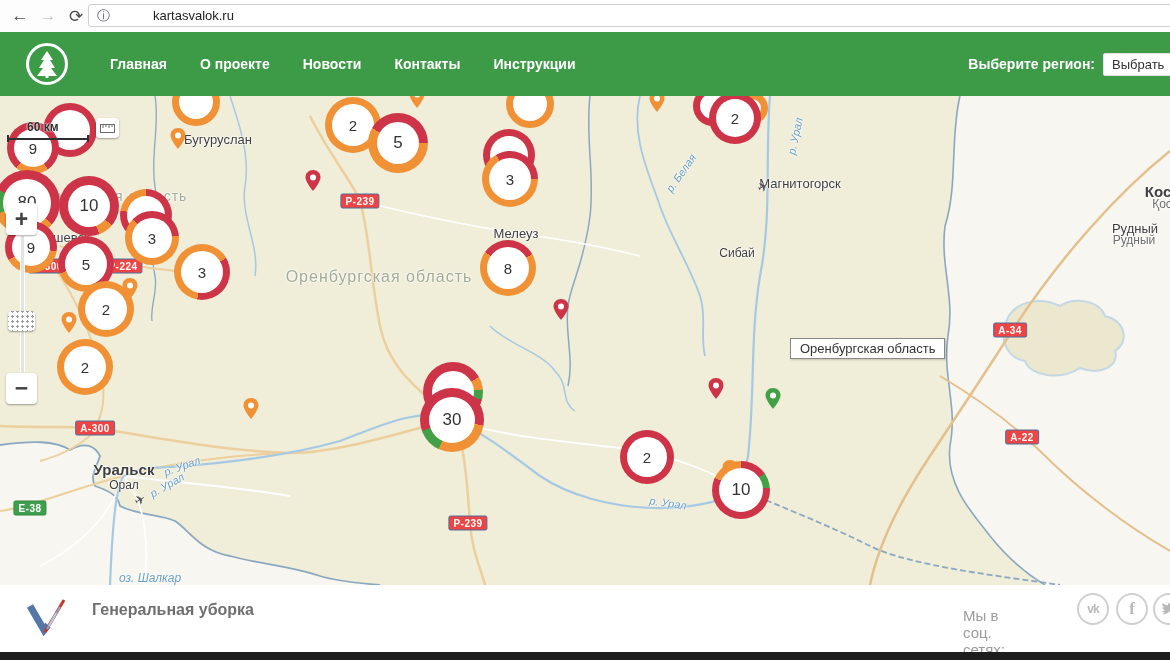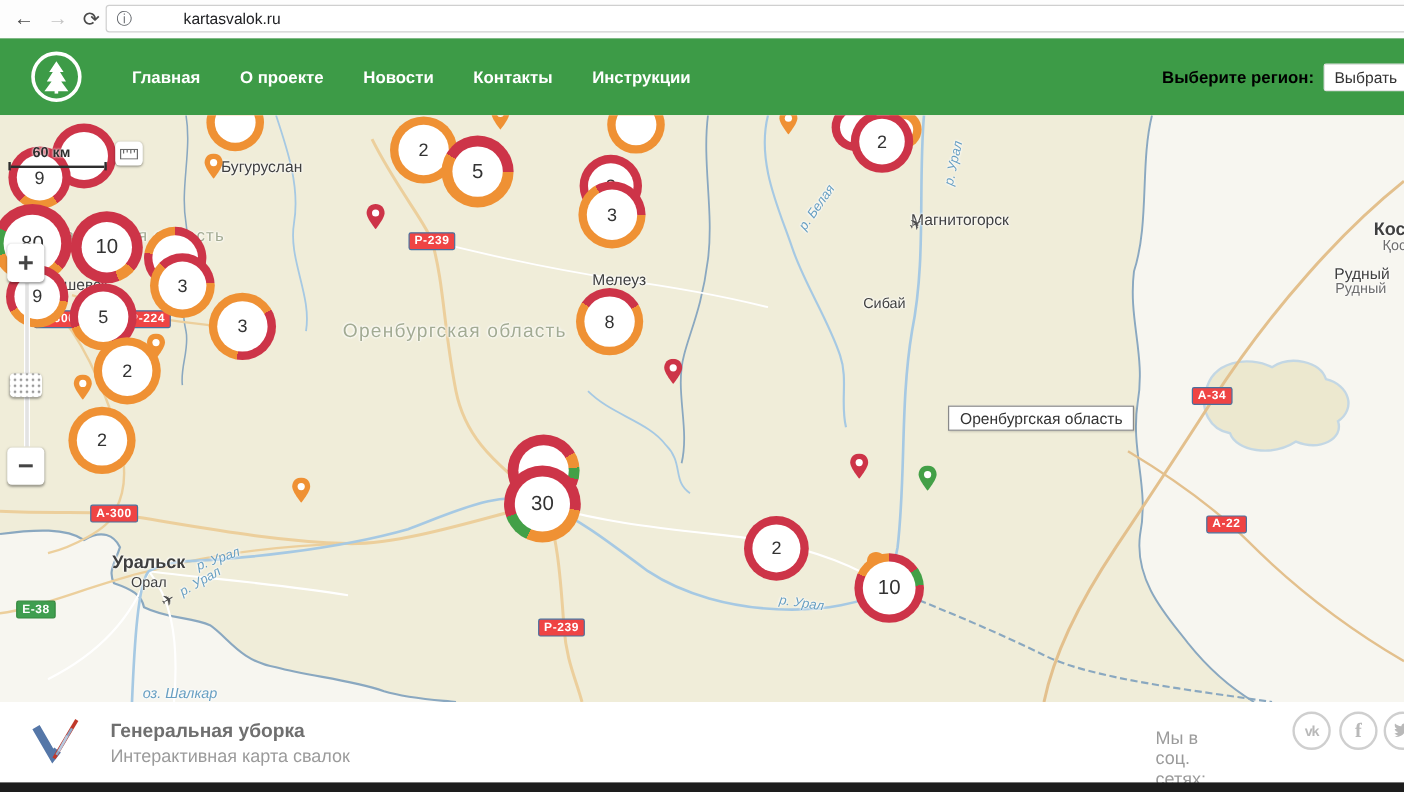--- a/index.html
+++ b/index.html
@@ -10,21 +10,21 @@
   .bicon.disabled{color:#c3c3c3;}
   #urlbar{position:absolute;left:88px;top:4px;width:1100px;height:23px;background:#fff;border:1px solid #cfcfcf;border-radius:3px;display:flex;align-items:center;padding-left:8px;box-sizing:border-box;}
   #urlbar .info{color:#5f6368;font-size:13px;margin-right:7px;}
   #urlbar .url{font-size:13px;color:#202124;padding-left:36px;}
   
   #nav{position:absolute;left:0;top:32px;width:1170px;height:64px;background:#3d9b47;display:flex;align-items:center;}
   #logo{position:absolute;left:26px;top:11px;width:42px;height:42px;border:3px solid #fff;border-radius:50%;box-sizing:border-box;display:flex;align-items:center;justify-content:center;}
   #menu{display:flex;column-gap:33px;margin-left:110px;}
   .navitem{color:#fff;font-size:14px;font-weight:700;cursor:pointer;white-space:nowrap;}
   #regionbox{position:absolute;right:0;top:0;height:64px;display:flex;align-items:center;}
-  #regionlabel{color:#000000;font-size:14px;font-weight:700;margin-right:8px;}
+  #regionlabel{color:#ffffff;font-size:14px;font-weight:700;margin-right:8px;}
   #regionselect{width:85px;height:23px;background:#fff;border:1px solid #e4e4e4;border-radius:2px;font-size:13px;color:#333;display:flex;align-items:center;padding-left:8px;box-sizing:border-box;margin-right:-18px;cursor:pointer;}
   
   #map{position:absolute;left:0;top:96px;width:1170px;height:489px;background:#f0edd9;overflow:hidden;}
   #map svg.base{position:absolute;left:0;top:0;}
   .map-label{position:absolute;transform:translate(-50%,-50%);color:#3f3f3f;white-space:nowrap;text-shadow:0 0 2px #fff,0 0 2px #fff,0 0 3px #fff;z-index:2;}
   .map-label.region{color:#a3ab93;letter-spacing:1px;}
   .map-label.water{color:#689fc2;font-style:italic;}
   .map-label.sub{color:#6e6e6e;}
   .plane{position:absolute;transform:translate(-50%,-50%) rotate(-30deg);color:#4d4d4d;font-size:13px;z-index:2;text-shadow:0 0 2px #fff;}
   .road-badge{position:absolute;transform:translate(-50%,-50%);font-size:10px;font-weight:700;color:#fff;padding:1px 4px;border-radius:2px;z-index:2;letter-spacing:.5px;}
@@ -288,21 +288,20 @@
 </div>
 
 <div id="footer">
   <svg width="46" height="40" viewBox="0 0 46 40" style="position:absolute;left:24px;top:13px">
     <path d="M6,8 L20,32 L24,27" fill="none" stroke="#5577a8" stroke-width="7"></path>
     <path d="M40,2 L21,34" fill="none" stroke="#c0392b" stroke-width="3"></path>
     <path d="M36,9 L23,31" fill="none" stroke="#8fa8c8" stroke-width="2"></path>
     <path d="M32,15 L25,28" fill="none" stroke="#b9c9de" stroke-width="2"></path>
   </svg>
   <div id="footer-title">Генеральная уборка</div>
-  <div id="footer-sub">Интерактивная карта свалок</div>
   <div id="social-label">Мы в соц. сетях:</div>
   <div class="soc" id="soc-vk">vk</div>
   <div class="soc" id="soc-fb">f</div>
   <div class="soc" id="soc-tw">
     <svg width="16" height="14" viewBox="0 0 16 14">
       <path d="M1,12 C4,12.5 7,11.5 9,9 C11,6.5 11,4 11,3.5 L13,2.5 L11.5,2.7 L12.8,1 L11,1.8 C9.5,0.2 7,0.8 6.8,3.2 C4.5,3.2 2.5,2 1.5,1 C0.8,3.2 2,4.8 3,5.3 C2.3,5.6 1.6,5.5 1.2,5.4 C1.5,7 3,7.8 4,7.9 C3.2,8.8 2,9.2 1,9.1 C1.8,10.2 3,10.6 4,10.6 C3,11.5 2,12 1,12 Z" fill="#b9b9b9"></path>
     </svg>
   </div>
 </div>
 <div id="blackbar"></div>

